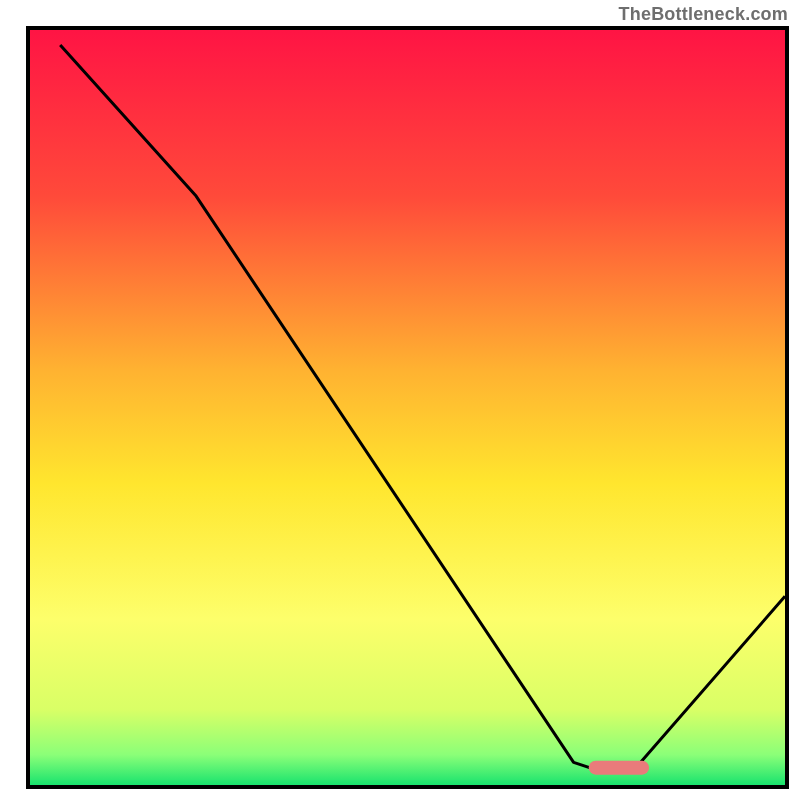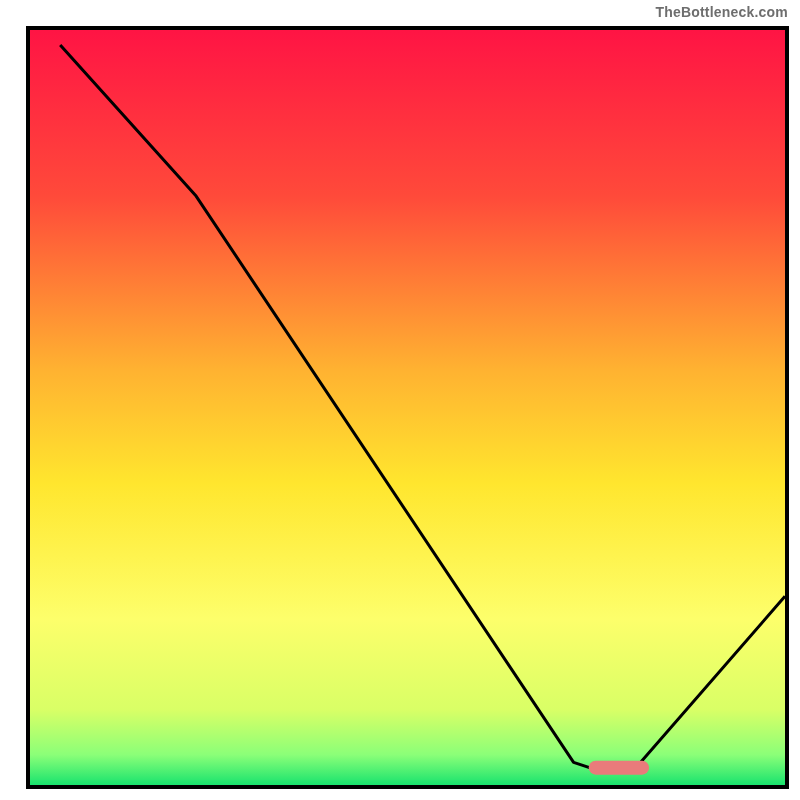--- a/index.html
+++ b/index.html
@@ -13,21 +13,21 @@
   .stage {
     position: relative;
     width: 800px;
     height: 800px;
   }
   .watermark {
     position: absolute;
     top: 4px;
     right: 12px;
     color: #6e6e6e;
-    font-size: 14px;
+    font-size: 18px;
     font-weight: 600;
     letter-spacing: 0.2px;
   }
   svg.plot {
     position: absolute;
     left: 0;
     top: 0;
   }
 </style>
 </head>

